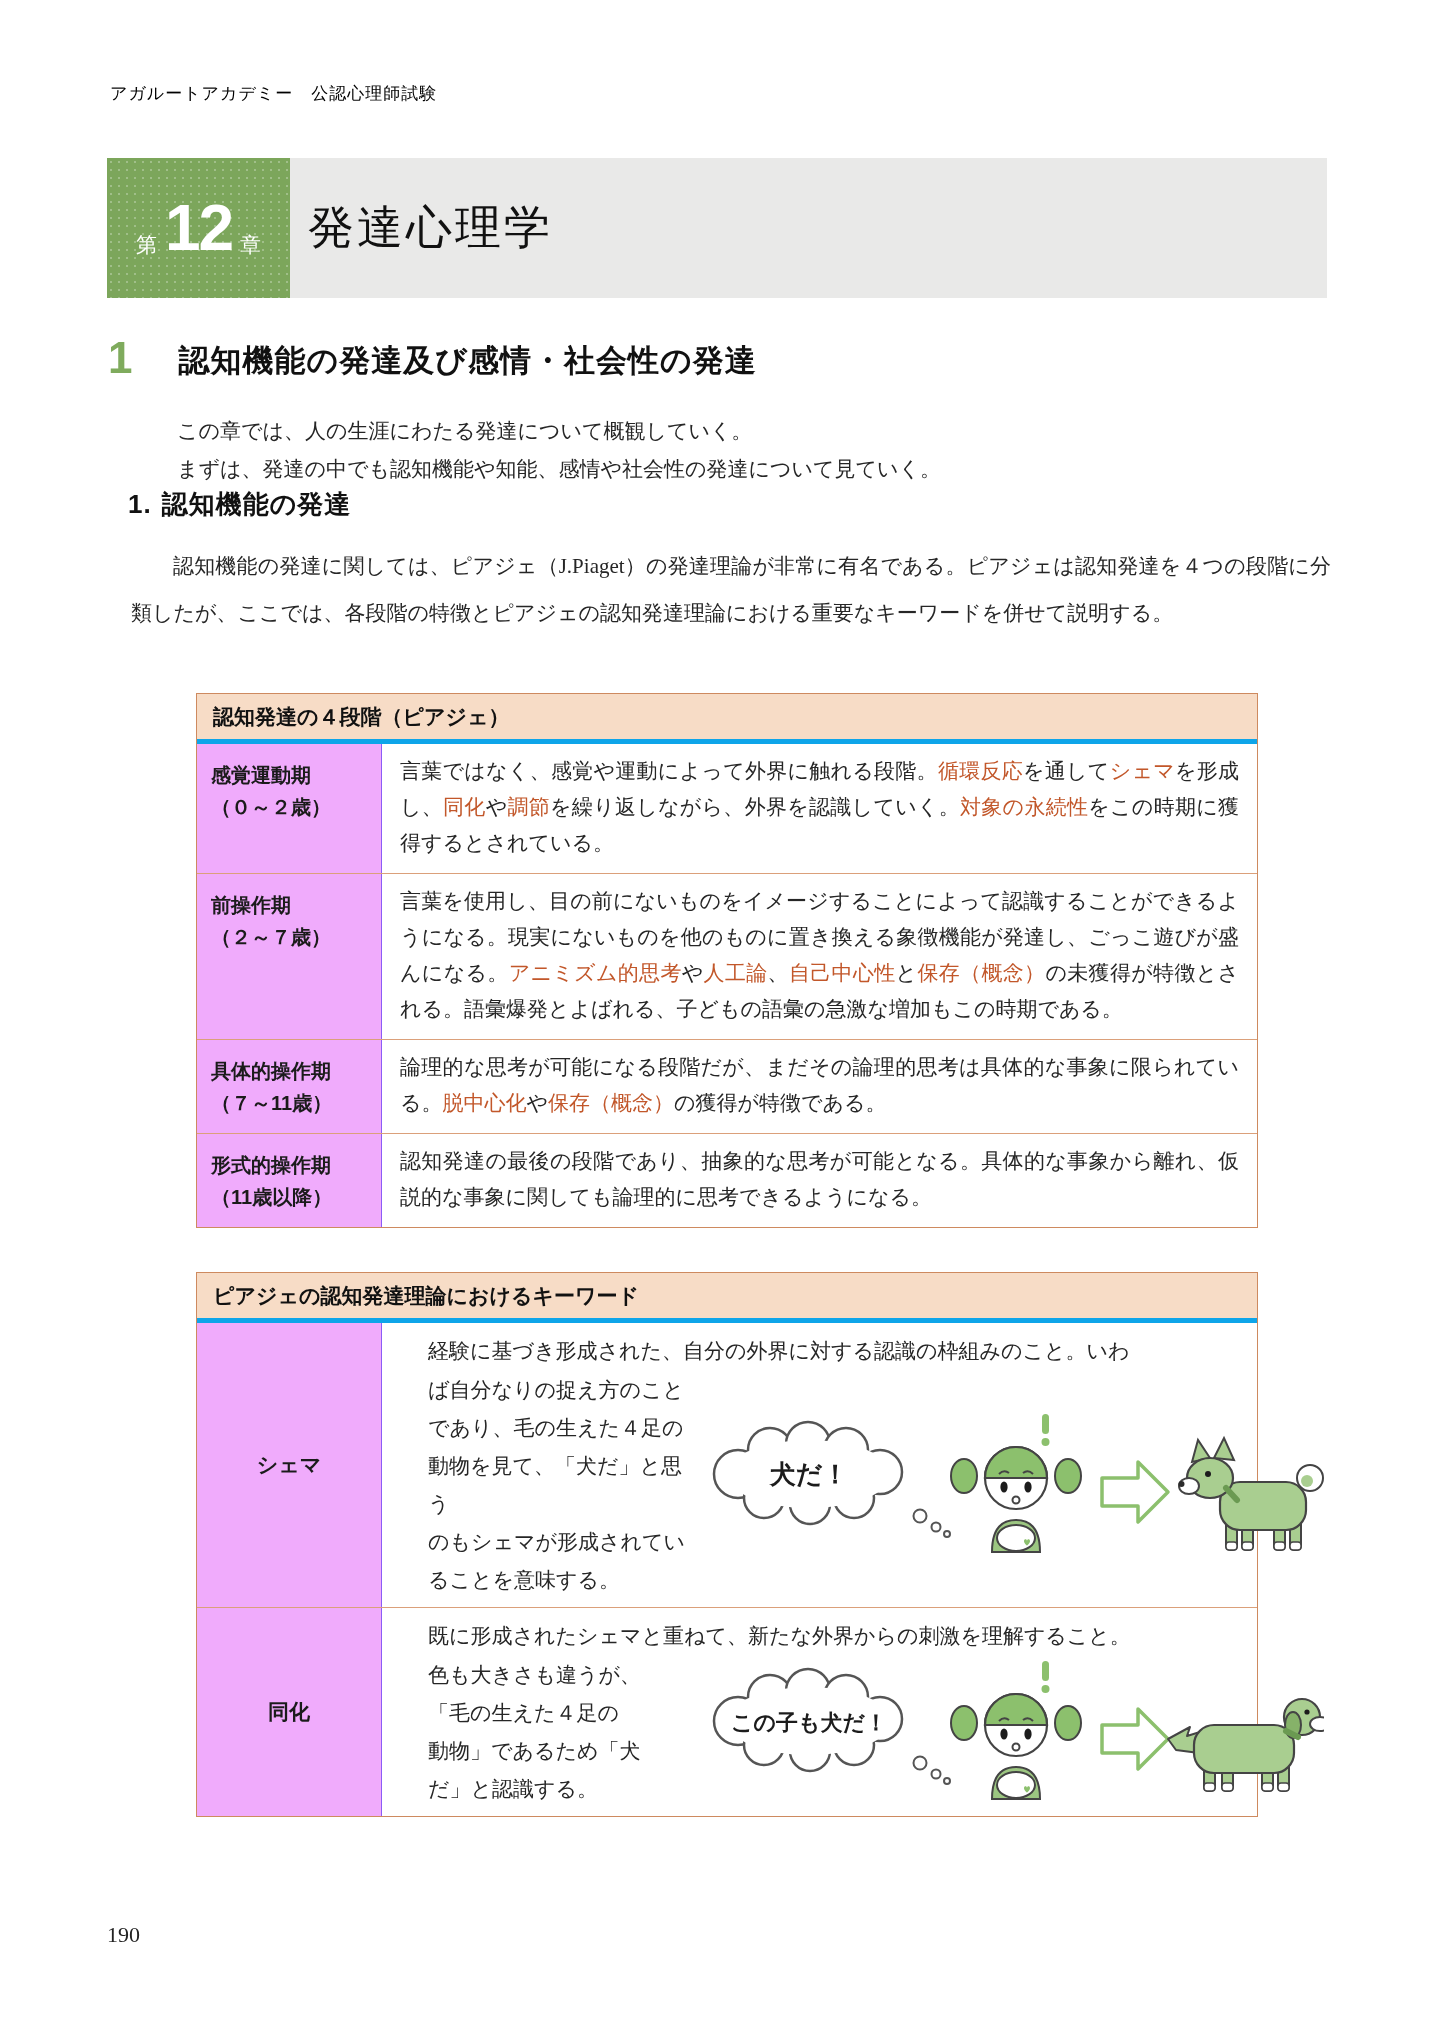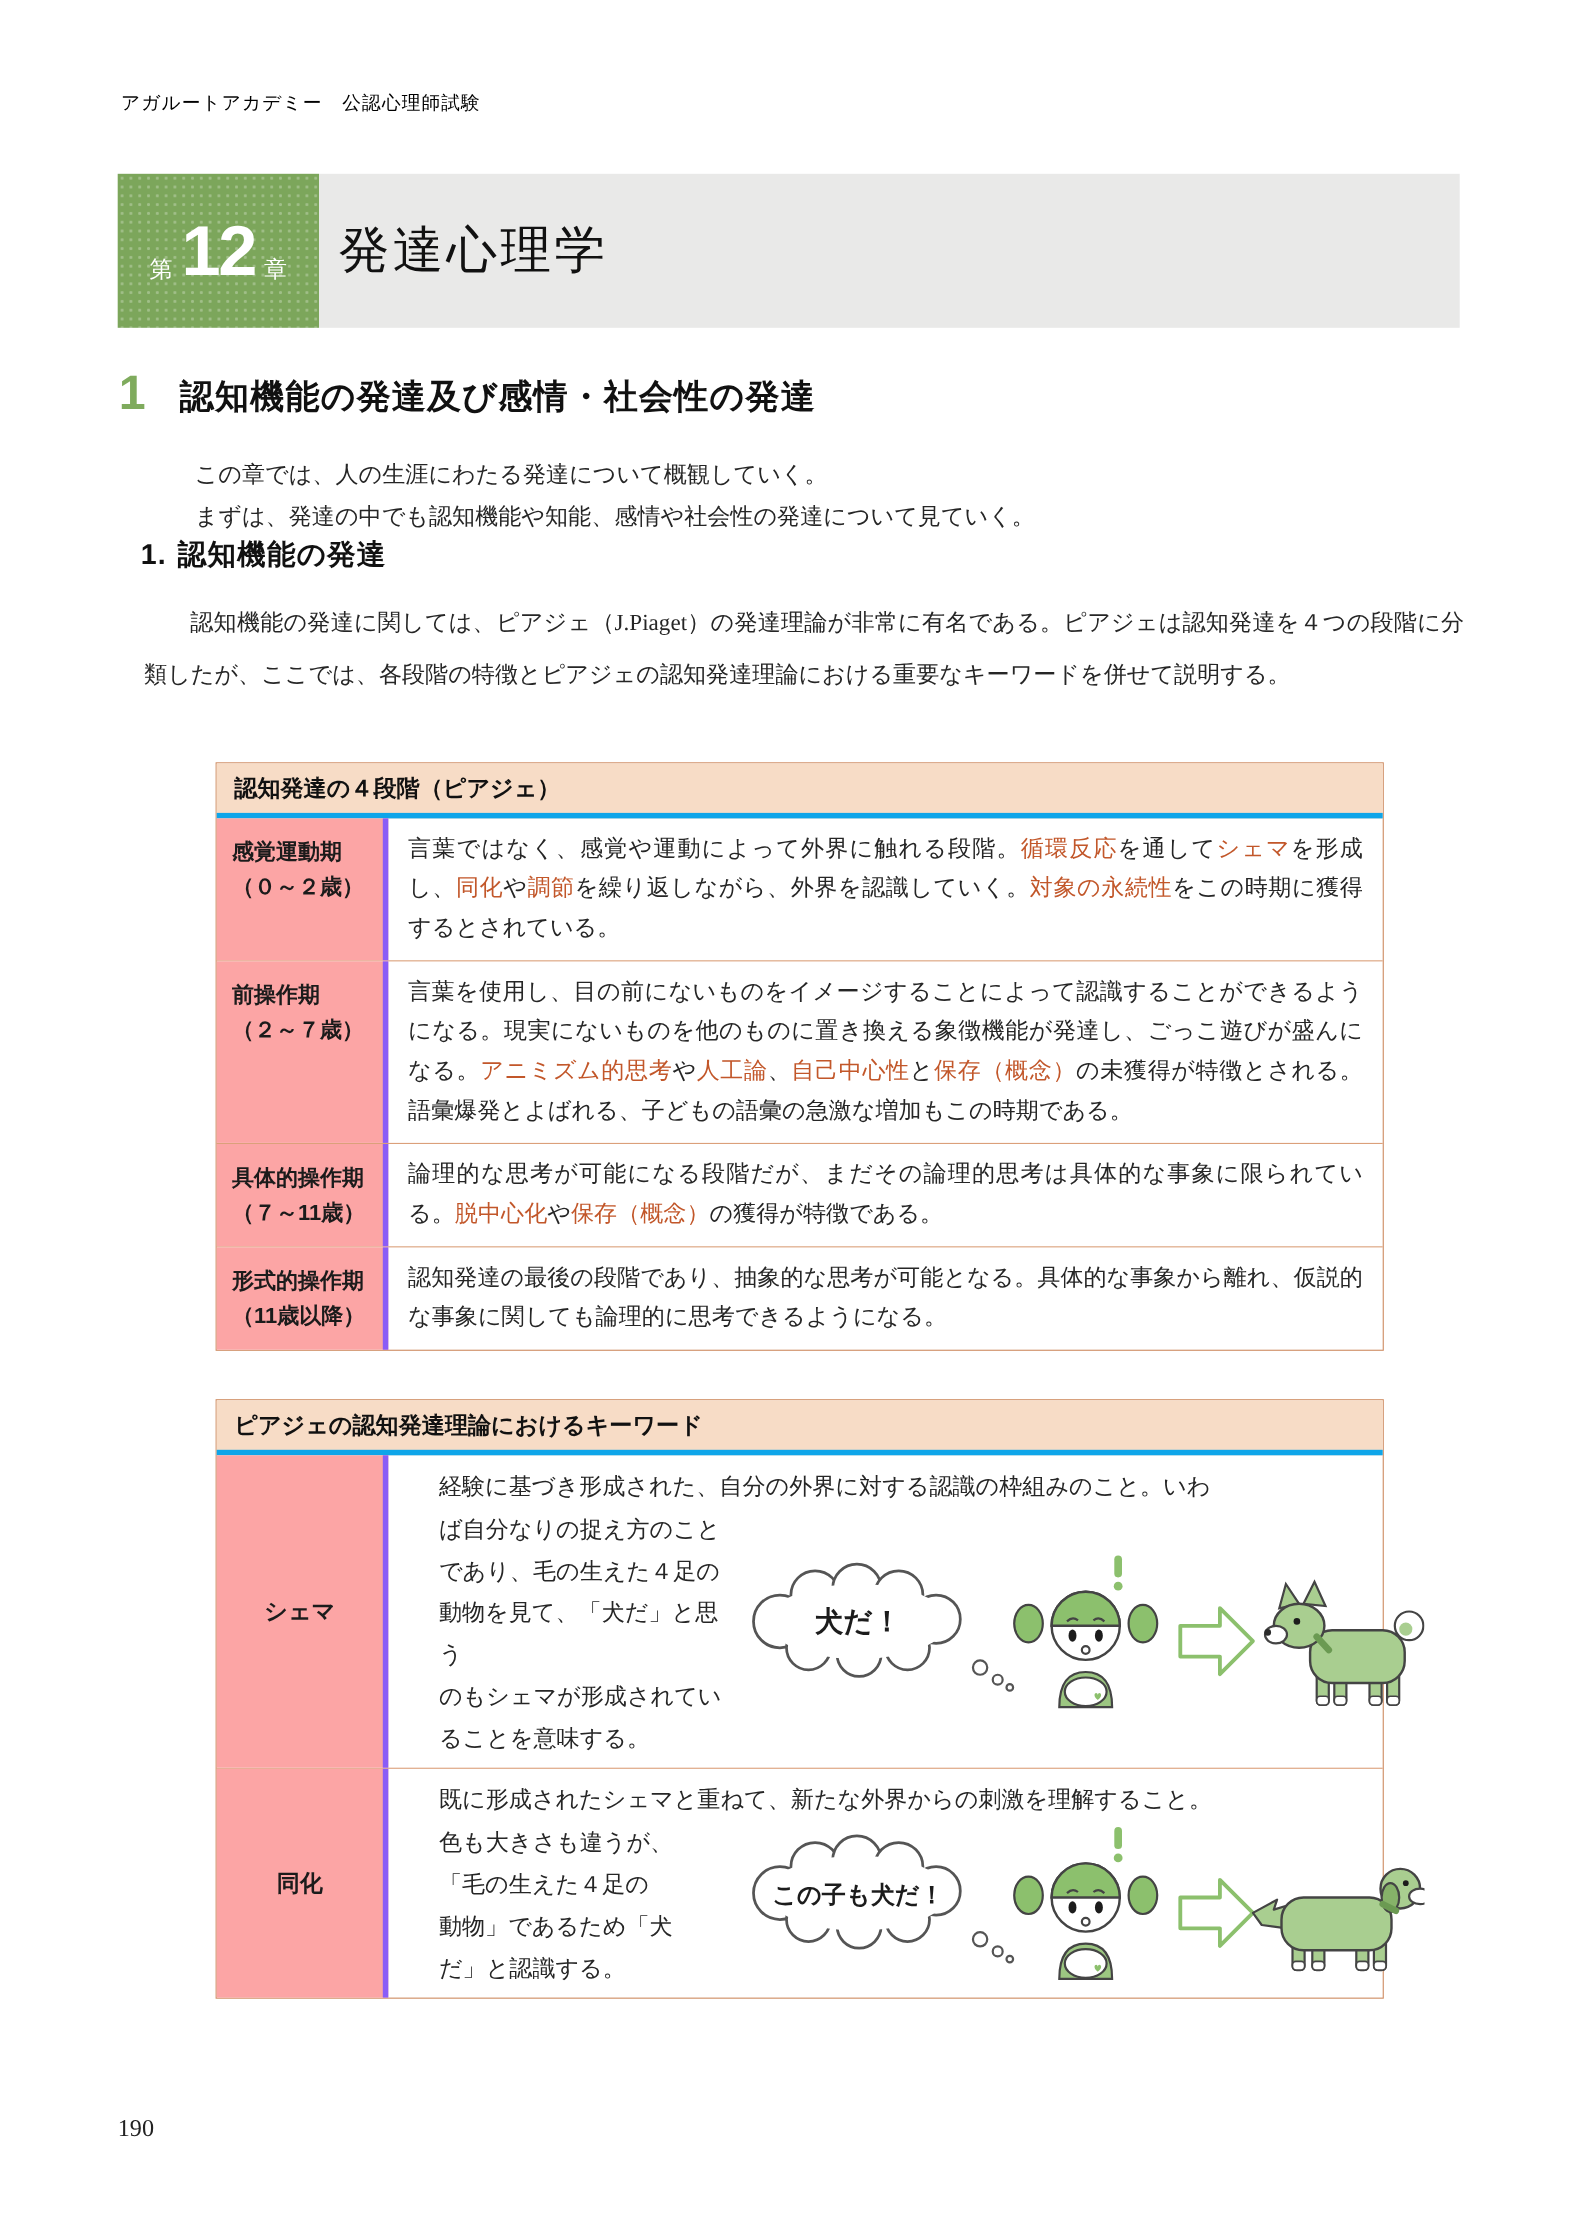--- a/index.html
+++ b/index.html
@@ -14,37 +14,37 @@
     background-image:radial-gradient(rgba(255,255,255,.28) 1.2px,transparent 1.4px);
     background-size:8px 8px;
     display:flex;align-items:baseline;justify-content:center;color:#fff;}
   .chapter-box .small{font-size:21px;align-self:center;margin-top:34px;}
   .chapter-box .big{font-size:64px;font-weight:bold;line-height:1;align-self:center;margin:0 8px;letter-spacing:-2px;}
   .chapter-title-area{flex:1;background:#E9E9E8;display:flex;align-items:center;padding-left:18px;}
   .chapter-title{font-size:46px;font-weight:normal;letter-spacing:3px;color:#111;}
 
   .section-heading{position:absolute;left:108px;top:334px;display:flex;align-items:flex-start;}
   .section-number{color:#7FAB5D;font-size:44px;font-weight:bold;line-height:1;margin-top:2px;}
-  .section-title{font-size:31px;font-weight:bold;margin-left:31px;margin-top:6px;letter-spacing:1px;color:#111;}
+  .section-title{font-size:31px;font-weight:bold;margin-left:46px;margin-top:6px;letter-spacing:1px;color:#111;}
 
   .intro{position:absolute;left:177px;top:412px;font-size:21px;line-height:38px;color:#262626;}
 
   .subsection-heading{position:absolute;left:128px;top:487px;font-size:26px;font-weight:bold;color:#111;letter-spacing:1px;}
   .subsection-heading .num{margin-right:10px;}
 
   .lead-paragraph{position:absolute;left:131px;top:543px;width:1200px;font-size:21px;line-height:47px;
     text-indent:42px;text-align:justify;color:#262626;}
 
   .dtable{position:absolute;left:196px;width:1062px;border:1px solid #CE8A5F;box-sizing:border-box;background:#fff;}
   .stage-table{top:693px;}
   .keyword-table{top:1272px;}
   .thead{background:#F7DCC6;border-bottom:5px solid #0ea5e9;padding:9px 16px 8px;font-size:21px;font-weight:bold;color:#111;}
   .trow{display:flex;}
   .trow + .trow{border-top:1px solid #DBA07A;}
-  .tlabel{width:156px;background:#fca5a5;border-right:5px solid #8b5cf6;box-sizing:border-box;flex-shrink:0;}
+  .tlabel{width:185px;background:#f0abfc;border-right:1px solid #8b5cf6;box-sizing:border-box;flex-shrink:0;}
   .stage-label{padding:15px 6px 0 14px;font-size:20px;line-height:32px;font-weight:600;color:#1b1b1b;}
   .keyword-label{display:flex;align-items:center;justify-content:center;font-size:21px;font-weight:600;color:#1b1b1b;}
   .tcontent{flex:1;padding:9px 18px 12px;font-size:21px;line-height:36px;color:#262626;text-align:justify;}
   .red{color:#C2572A;}
 
   .k-content{flex:1;padding:8px 12px 8px 18px;color:#262626;margin-left:28px;}
   .k-intro{font-size:21px;line-height:40px;white-space:nowrap;}
   .k-body{display:flex;align-items:center;}
   .k-lines{width:272px;font-size:21px;line-height:38px;flex-shrink:0;}
   .k-ill{flex:1;display:flex;align-items:flex-start;justify-content:flex-start;padding-left:4px;}

